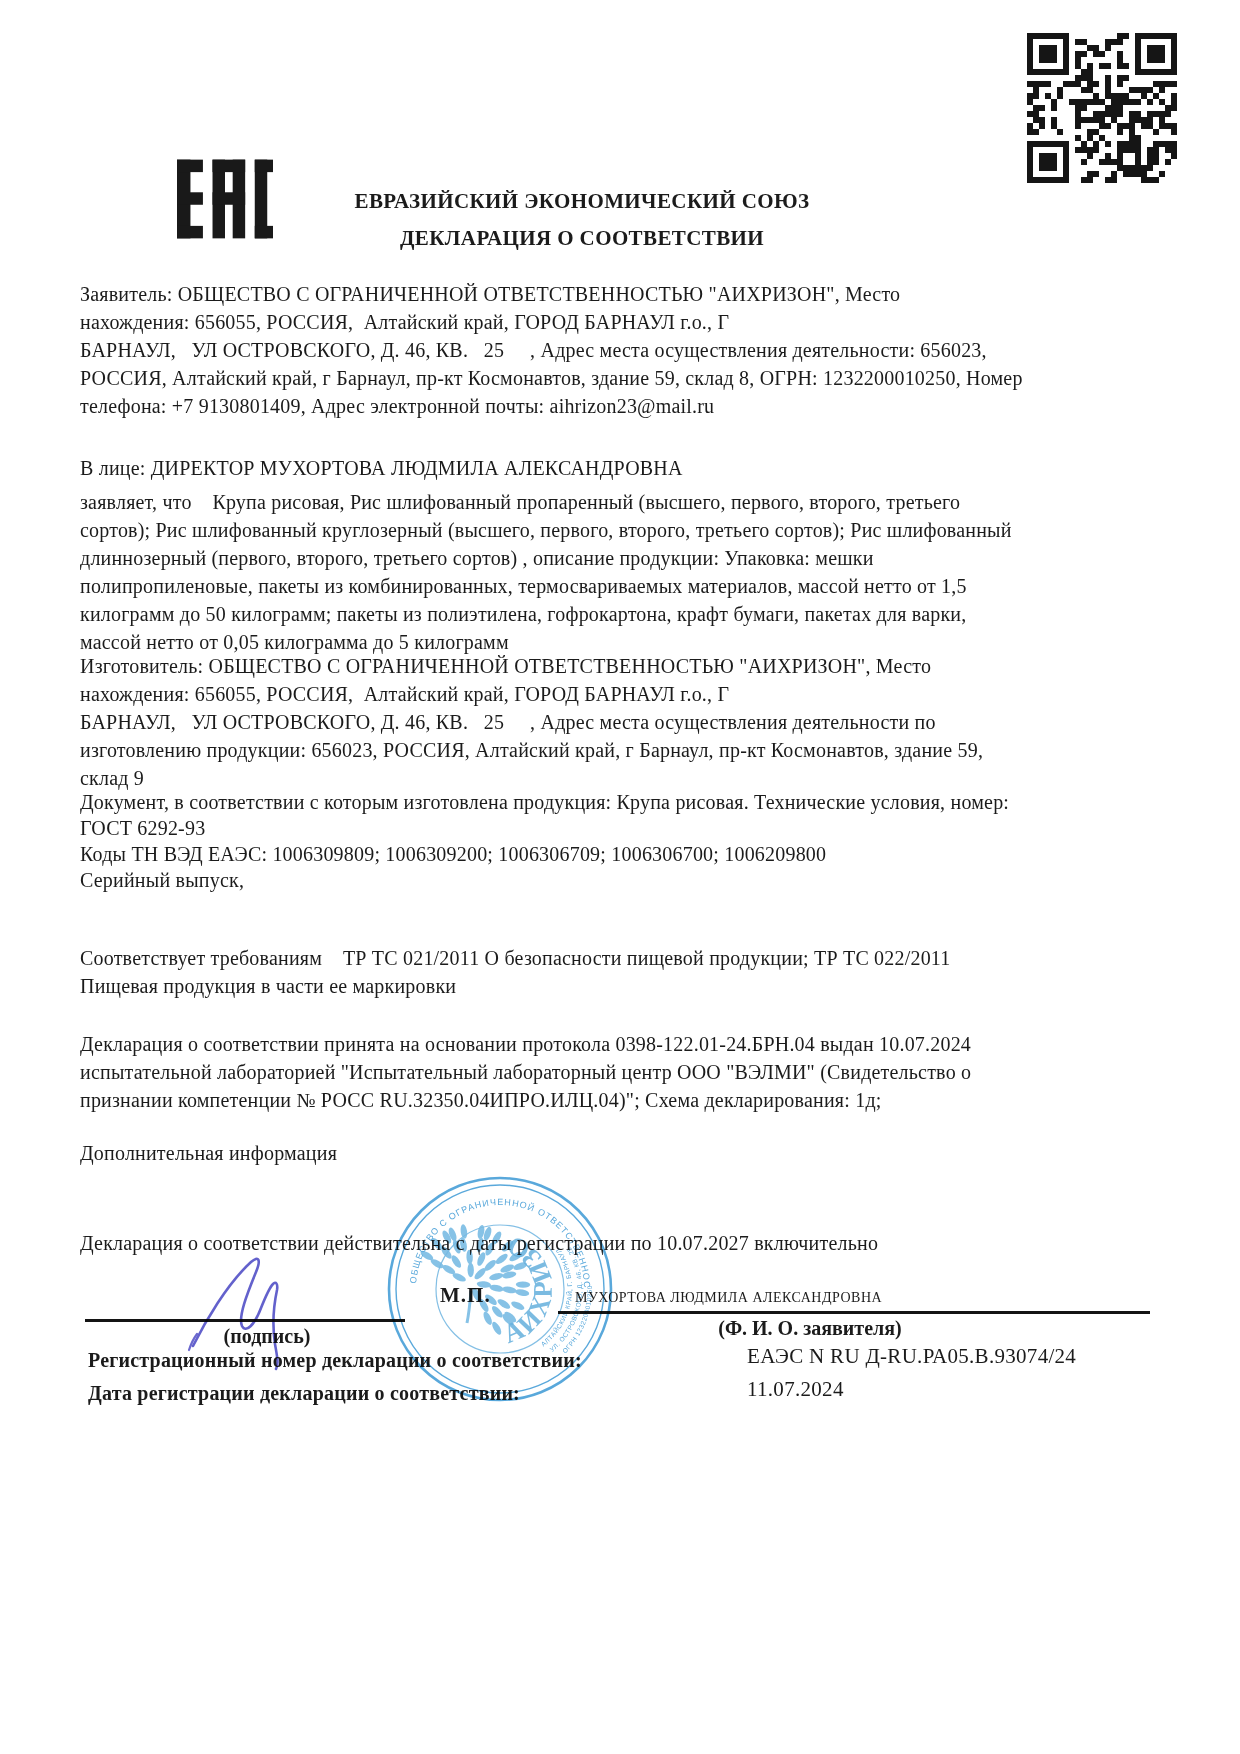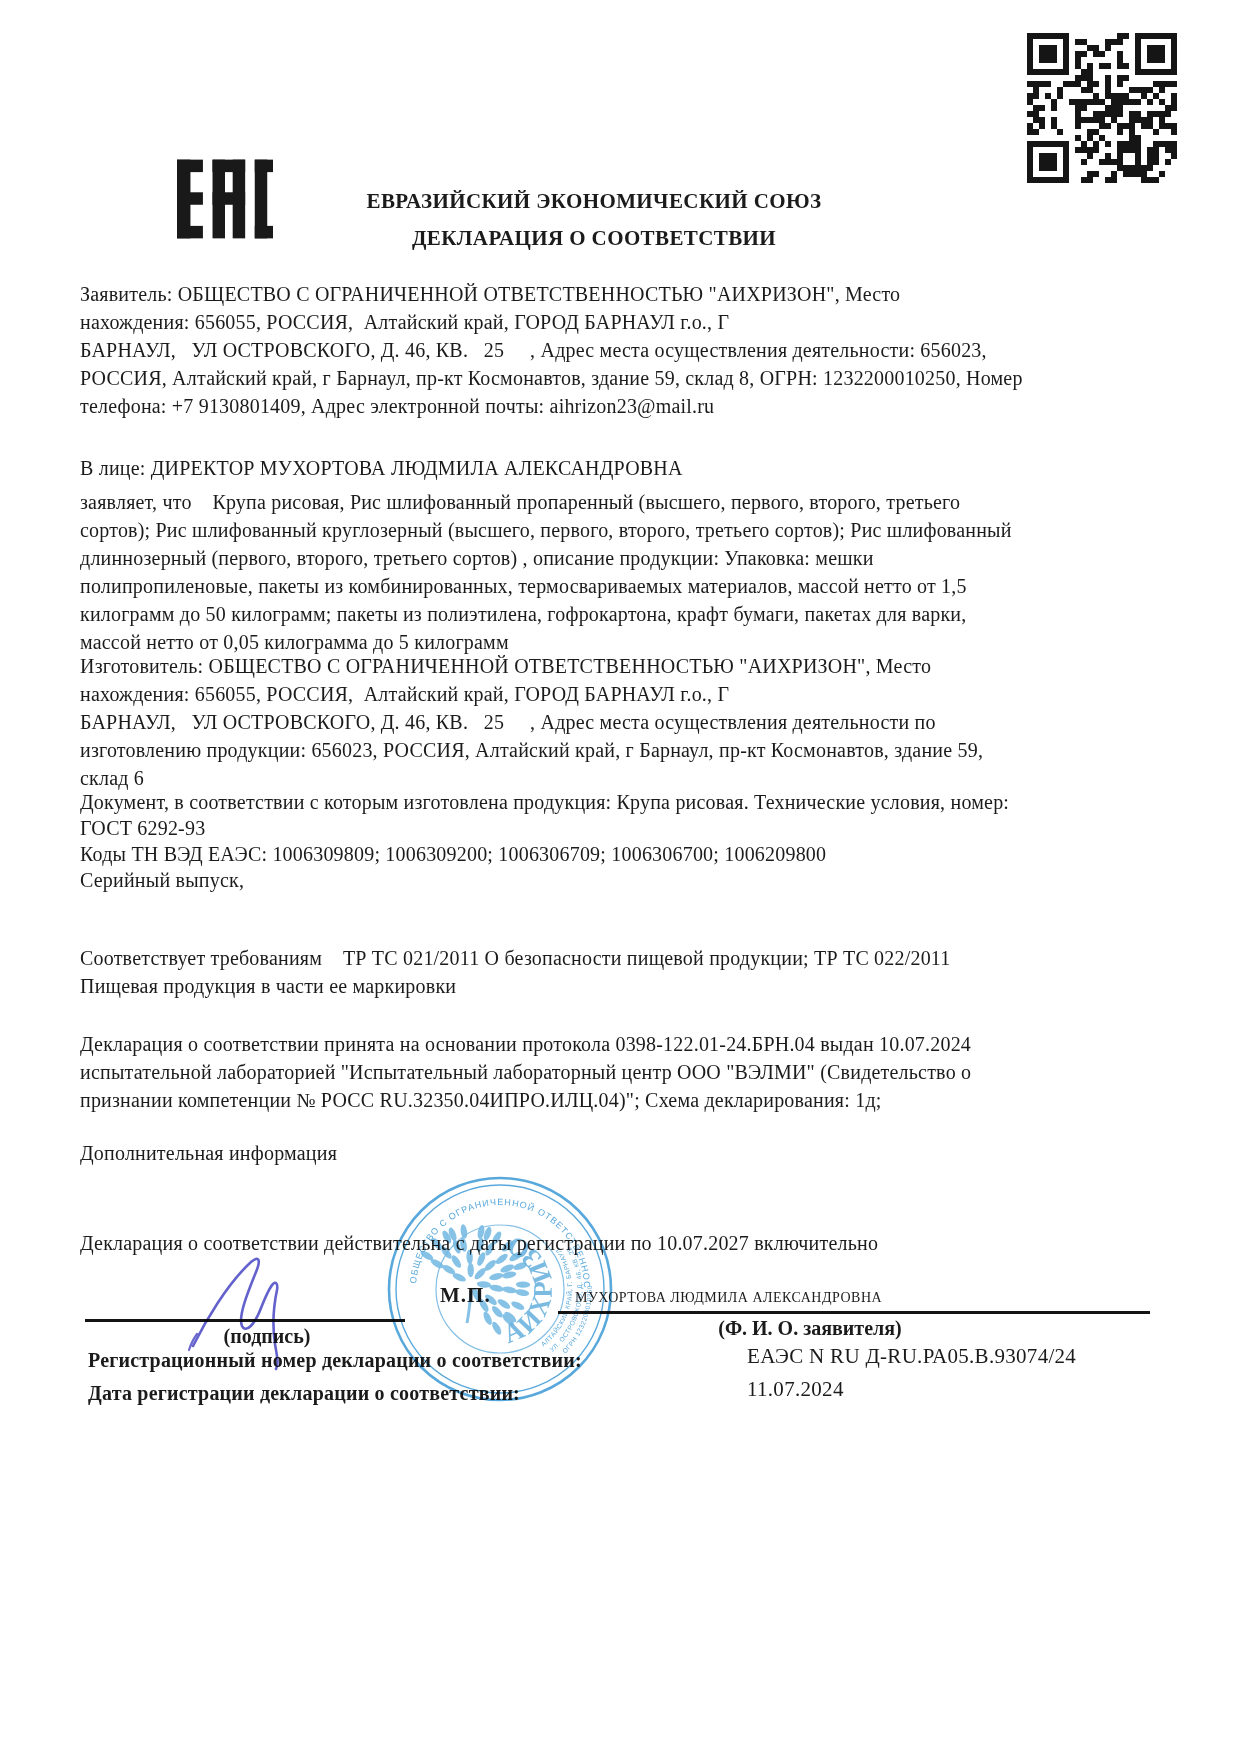--- a/index.html
+++ b/index.html
@@ -349,21 +349,21 @@
     <rect x="0" y="69" width="27" height="13"></rect>
     <rect x="37" y="0" width="13" height="82"></rect>
     <rect x="58" y="0" width="13" height="82"></rect>
     <rect x="37" y="0" width="34" height="13"></rect>
     <rect x="37" y="34" width="34" height="13"></rect>
     <rect x="81" y="0" width="13" height="82"></rect>
     <rect x="81" y="0" width="19" height="13"></rect>
     <rect x="81" y="69" width="19" height="13"></rect>
   </svg>
 
-  <div class="abs hdr" style="top:190px;padding-left:12px;">
+  <div class="abs hdr" style="top:190px;">
     <div>ЕВРАЗИЙСКИЙ ЭКОНОМИЧЕСКИЙ СОЮЗ</div>
     <div class="t2">ДЕКЛАРАЦИЯ О СООТВЕТСТВИИ</div>
   </div>
 
   <div class="abs blk" style="top:280px;">
       <div class="tl"><span class="b">Заявитель:</span><span> ОБЩЕСТВО С ОГРАНИЧЕННОЙ ОТВЕТСТВЕННОСТЬЮ "АИХРИЗОН", Место</span></div>
       <div class="tl"><span>нахождения: 656055, РОССИЯ,  Алтайский край, ГОРОД БАРНАУЛ г.о., Г</span></div>
       <div class="tl"><span>БАРНАУЛ,   УЛ ОСТРОВСКОГО, Д. 46, КВ.   25     , Адрес места осуществления деятельности: 656023,</span></div>
       <div class="tl"><span>РОССИЯ, Алтайский край, г Барнаул, пр-кт Космонавтов, здание 59, склад 8, ОГРН: 1232200010250, Номер</span></div>
       <div class="tl"><span>телефона: +7 9130801409, Адрес электронной почты: aihrizon23@mail.ru</span></div>
@@ -377,21 +377,21 @@
       <div class="tl"><span>длиннозерный (первого, второго, третьего сортов) , описание продукции: Упаковка: мешки</span></div>
       <div class="tl"><span>полипропиленовые, пакеты из комбинированных, термосвариваемых материалов, массой нетто от 1,5</span></div>
       <div class="tl"><span>килограмм до 50 килограмм; пакеты из полиэтилена, гофрокартона, крафт бумаги, пакетах для варки,</span></div>
       <div class="tl"><span>массой нетто от 0,05 килограмма до 5 килограмм</span></div>
     </div>
   <div class="abs blk" style="top:652px;">
       <div class="tl"><span class="b">Изготовитель:</span><span> ОБЩЕСТВО С ОГРАНИЧЕННОЙ ОТВЕТСТВЕННОСТЬЮ "АИХРИЗОН", Место</span></div>
       <div class="tl"><span>нахождения: 656055, РОССИЯ,  Алтайский край, ГОРОД БАРНАУЛ г.о., Г</span></div>
       <div class="tl"><span>БАРНАУЛ,   УЛ ОСТРОВСКОГО, Д. 46, КВ.   25     , Адрес места осуществления деятельности по</span></div>
       <div class="tl"><span>изготовлению продукции: 656023, РОССИЯ, Алтайский край, г Барнаул, пр-кт Космонавтов, здание 59,</span></div>
-      <div class="tl"><span>склад 6</span></div>
+      <div class="tl"><span>склад 9</span></div>
     </div>
   <div class="abs blk lh26" style="top:789px;">
       <div class="tl"><span>Документ, в соответствии с которым изготовлена продукция: Крупа рисовая. Технические условия, номер:</span></div>
       <div class="tl"><span>ГОСТ 6292-93</span></div>
       <div class="tl"><span>Коды ТН ВЭД ЕАЭС: 1006309809; 1006309200; 1006306709; 1006306700; 1006209800</span></div>
       <div class="tl"><span>Серийный выпуск,</span></div>
     </div>
   <div class="abs blk" style="top:944px;">
       <div class="tl"><span class="b">Соответствует требованиям</span><span>    ТР ТС 021/2011 О безопасности пищевой продукции; ТР ТС 022/2011</span></div>
       <div class="tl"><span>Пищевая продукция в части ее маркировки</span></div>

